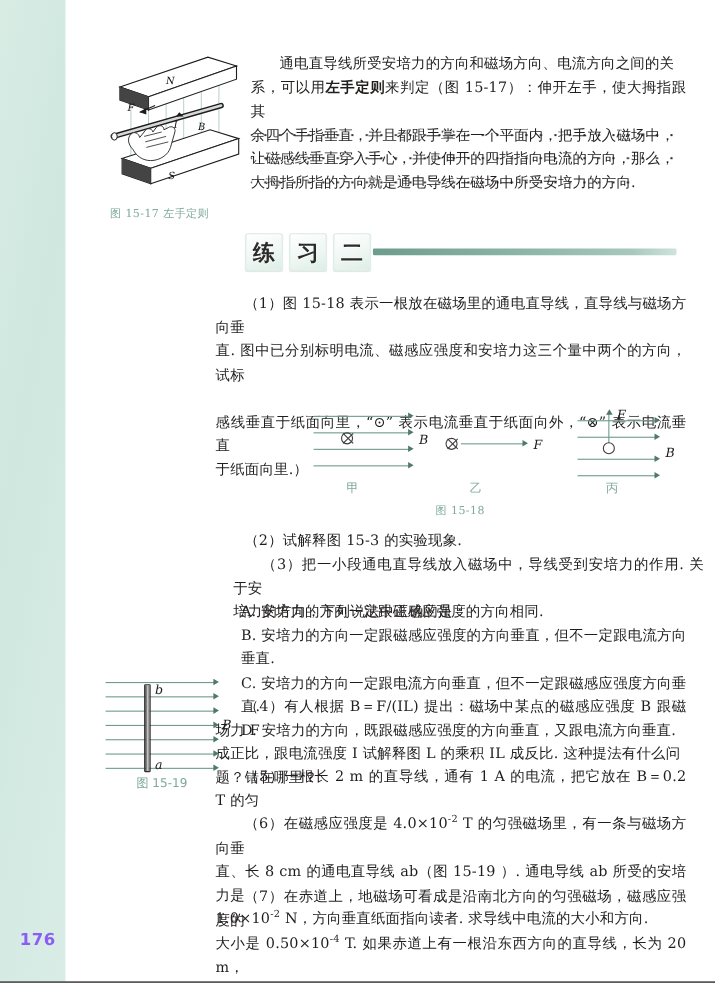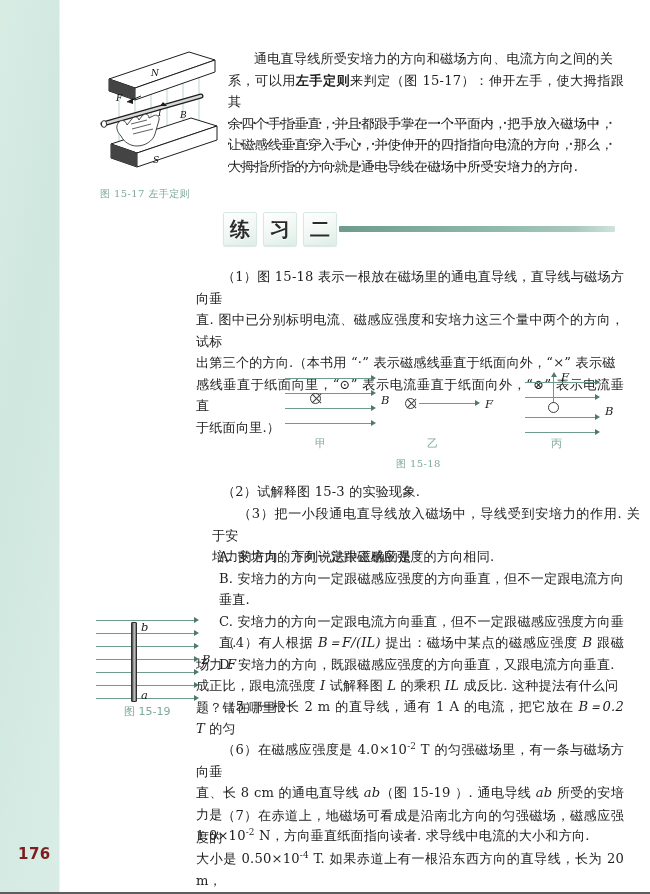--- a/index.html
+++ b/index.html
@@ -17,39 +17,39 @@
     position:absolute; left:0; top:0; width:60px; height:894px;
     background: linear-gradient(100deg,#d8ece4 0%,#cfe7df 40%,#d9ede6 100%);
   }
   .side-band::after{
     content:""; position:absolute; right:0; top:0; width:1px; height:100%;
     background:rgba(255,255,255,.5);
   }
   .page-number {
     position:absolute; left:18px; top:845px;
     font-family:"DejaVu Sans","Liberation Sans",sans-serif;
-    font-size:15px; font-weight:700; color:#7f1d1d; letter-spacing:.5px;
+    font-size:15px; font-weight:700; color:#8b5cf6; letter-spacing:.5px;
   }
   .bottom-rule{
     position:absolute; left:0; bottom:0; width:650px; height:2px;
     background:#5d5d5d;
   }
 
   
   .para {
     position:absolute;
     font-size:13.1px;
     line-height:21.5px;
     letter-spacing:.2px;
     text-align:justify;
     color:#201e1d;
   }
   .indent { text-indent: 26px; }
   b.em { font-weight:700; }
-  .it { font-family:"DejaVu Serif","Liberation Serif",serif; font-style:italic; }
+  .it { font-family:"DejaVu Serif","Liberation Serif",serif; }
   .num { font-family:"DejaVu Serif","Liberation Serif",serif; }
   sup { font-size:.68em; vertical-align: super; line-height:0; }
   .dots2{
     background-image: radial-gradient(circle, #2b2b2b 0.9px, rgba(0,0,0,0) 1.1px);
     background-size: 13.2px 21.5px;
     background-position: 6.6px 17.6px;
     background-repeat: repeat;
     padding-bottom:3px;
   }
 
@@ -206,21 +206,21 @@
   <div class="ex-box" style="left:80px;"></div>
   <div class="ex-ch" style="left:0px;">练</div>
   <div class="ex-ch" style="left:40px;">习</div>
   <div class="ex-ch" style="left:80px;">二</div>
   <div class="ex-bar"></div>
 </div>
 
 <div class="para" style="left:196px; top:266px; width:428px;">
   <span style="margin-left:26px">（1）</span><span>图 15-18 表示一根放在磁场里的通电直导线，直导线与磁场方向垂</span><br>
   <span>直. 图中已分别标明电流、磁感应强度和安培力这三个量中两个的方向，试标</span><br>
-  <span>出第三个的方向.（本书用 “·” 表示磁感线垂直于纸面向外，“×” 表示磁</span><br>
+  <br>
   <span>感线垂直于纸面向里，“⊙” 表示电流垂直于纸面向外，“⊗” 表示电流垂直</span><br>
   <span>于纸面向里.）</span>
 </div>
 
 <div id="fig1518">
 
   <div>
     <div class="f-line" style="left:0px;  top:6px;  width:88px;"></div>
     <div class="f-arrow" style="left:86px; top:3px;"></div>
     <div class="f-line" style="left:0px;  top:21px; width:88px;"></div>

